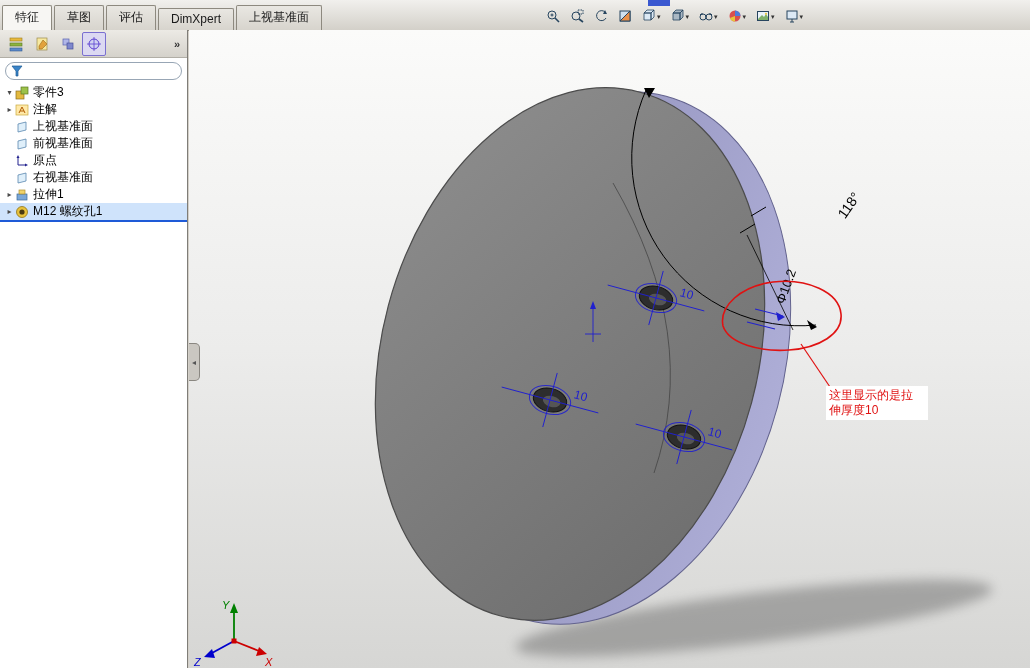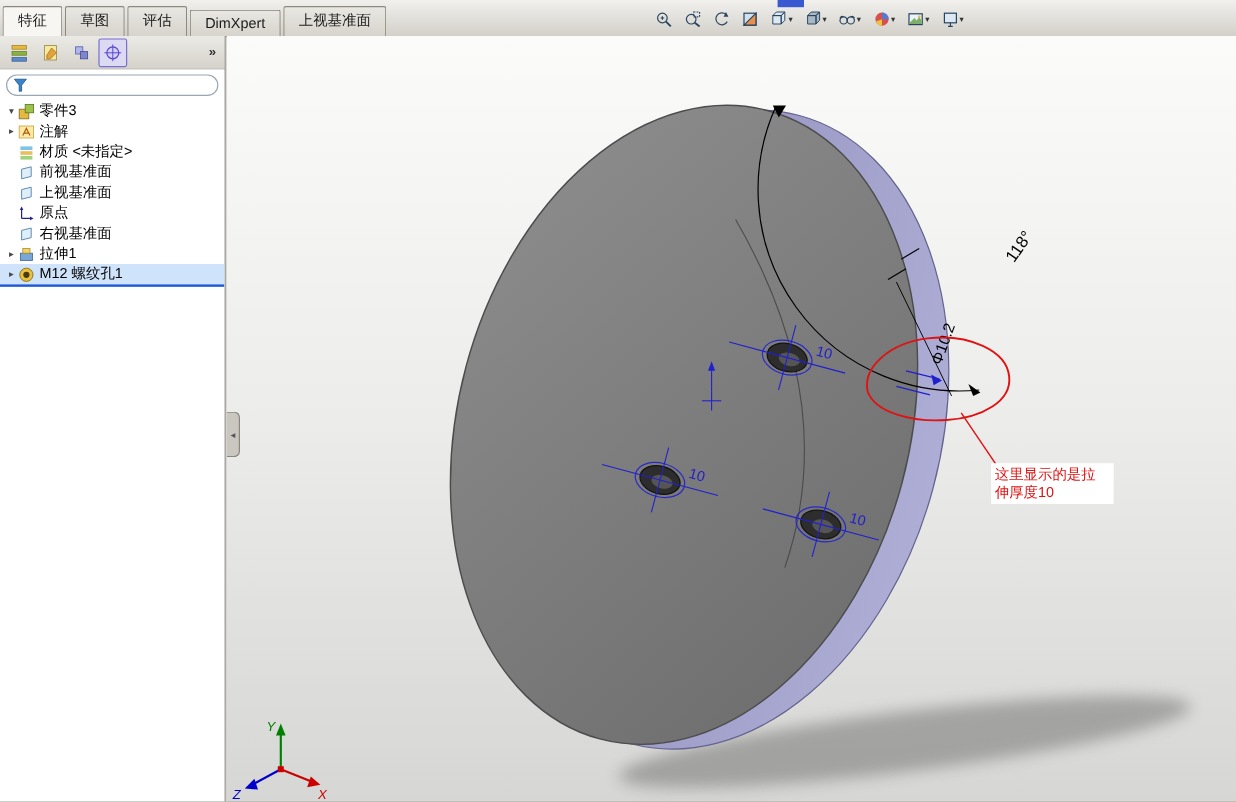--- a/index.html
+++ b/index.html
@@ -193,50 +193,39 @@
           <span class="texp">▸</span>
           <span class="ticn">
             <svg width="14" height="14">
                 <rect x="1" y="2" width="12" height="10" fill="#ffe9a8" stroke="#c9a93c" stroke-width="0.7"></rect>
                 <path d="M4 10 L7 4 L10 10 M5.2 8 H8.8" stroke="#b05a00" fill="none"></path>
               </svg>
           </span>
           <span class="tlab">注解</span>
         </div>
 
+
         <div class="trow">
           <span class="texp"></span>
           <span class="ticn">
             <svg width="14" height="14">
-                <rect x="2" y="2" width="10" height="3" fill="#7ec3e8"></rect>
-                <rect x="2" y="6" width="10" height="3" fill="#e8c05a"></rect>
-                <rect x="2" y="10" width="10" height="3" fill="#9fd37e"></rect>
-              </svg>
-          </span>
-          <span class="tlab">材质 &lt;未指定&gt;</span>
+                <polygon points="3,4 11,2 11,10 3,12" fill="#dfeffa" stroke="#5a88b0" stroke-width="0.8"></polygon>
+              </svg>
+          </span>
+          <span class="tlab">上视基准面</span>
         </div>
 
         <div class="trow">
           <span class="texp"></span>
           <span class="ticn">
             <svg width="14" height="14">
                 <polygon points="3,4 11,2 11,10 3,12" fill="#dfeffa" stroke="#5a88b0" stroke-width="0.8"></polygon>
               </svg>
           </span>
           <span class="tlab">前视基准面</span>
-        </div>
-
-        <div class="trow">
-          <span class="texp"></span>
-          <span class="ticn">
-            <svg width="14" height="14">
-                <polygon points="3,4 11,2 11,10 3,12" fill="#dfeffa" stroke="#5a88b0" stroke-width="0.8"></polygon>
-              </svg>
-          </span>
-          <span class="tlab">上视基准面</span>
         </div>
 
         <div class="trow">
           <span class="texp"></span>
           <span class="ticn">
             <svg width="14" height="14">
                 <line x1="3" y1="11" x2="11" y2="11" stroke="#23238f"></line>
                 <line x1="3" y1="11" x2="3" y2="3" stroke="#23238f"></line>
                 <polygon points="3,1 1.5,4 4.5,4" fill="#23238f"></polygon>
                 <polygon points="13,11 10,9.5 10,12.5" fill="#23238f"></polygon>

